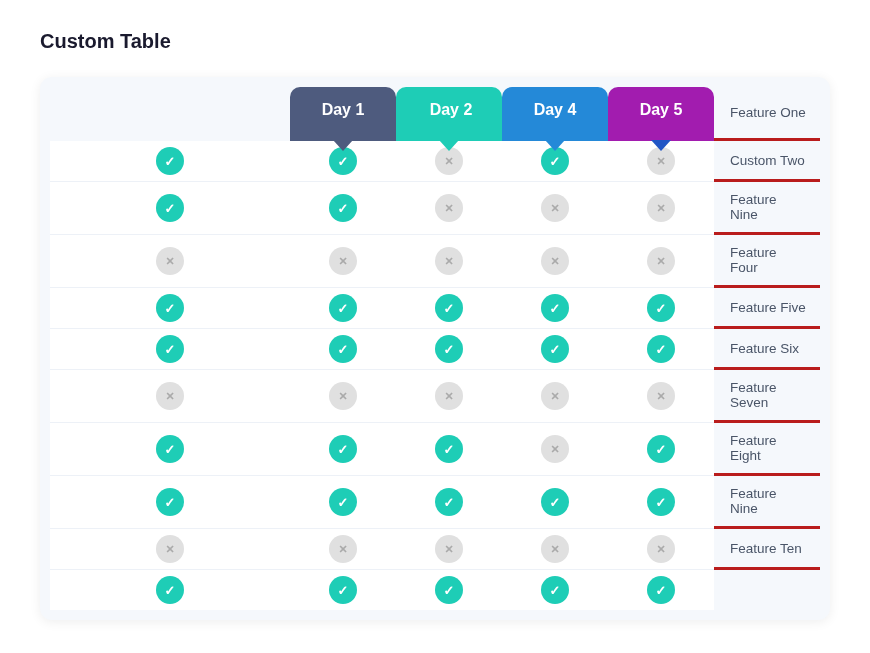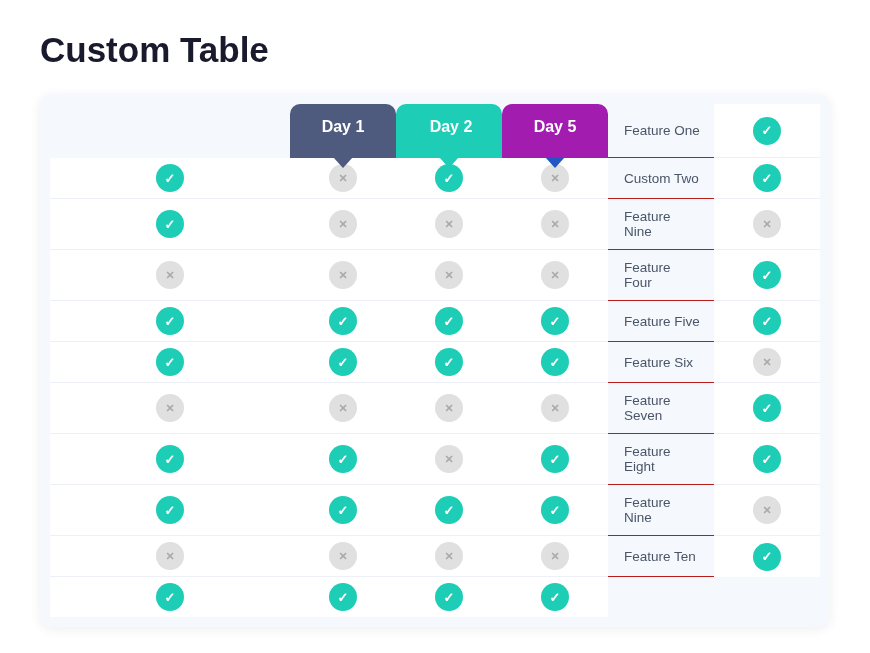--- a/index.html
+++ b/index.html
@@ -10,21 +10,21 @@
       height: 653px;
       display: flex;
       align-items: flex-start;
       justify-content: center;
       padding: 30px 40px;
     }
     .page-container {
       width: 100%;
     }
     .page-title {
-      font-size: 35px;
+      font-size: 20px;
       font-weight: 700;
       color: #1a1a2e;
       margin-bottom: 24px;
     }
     .table-wrapper {
       display: flex;
       flex-direction: column;
       width: 100%;
       background: #f5f8fc;
       border-radius: 12px;
@@ -75,21 +75,21 @@
     .header-cell.day3::after { border-top: 11px solid #2ab8e0; }
     .header-cell.day4::after { border-top: 11px solid #2489d8; }
     .header-cell.day5::after { border-top: 11px solid #2156c5; }
     .feature-label {
       display: flex;
       align-items: center;
       padding: 10px 12px 10px 16px;
       font-size: 13.5px;
       color: #4a5568;
       font-weight: 500;
-      border-bottom: 1px solid #b91c1c;
+      border-bottom: 3px solid #b91c1c;
       background: transparent;
     }
     .feature-label:last-child {
       border-bottom: none;
     }
     .cell {
       display: flex;
       align-items: center;
       justify-content: center;
       border-bottom: 1px solid #edf1f7;
@@ -134,20 +134,23 @@
 
   <div class="table-wrapper">
     <div class="table-grid" id="table-grid">
     <div class="header-cell empty"></div>
         <div class="header-cell day1">
           <span>Day 1</span>
         </div>
         <div class="header-cell day2">
           <span>Day 2</span>
         </div>
+        <div class="header-cell day4">
+          <span>Day 4</span>
+        </div>
         <div class="header-cell day5">
           <span>Day 5</span>
         </div>
         <div class="feature-label">Feature One</div>
         <div class="cell col1">
           <span class="icon-check"></span>
         </div>
         <div class="cell col2">
           <span class="icon-check"></span>
         </div>

